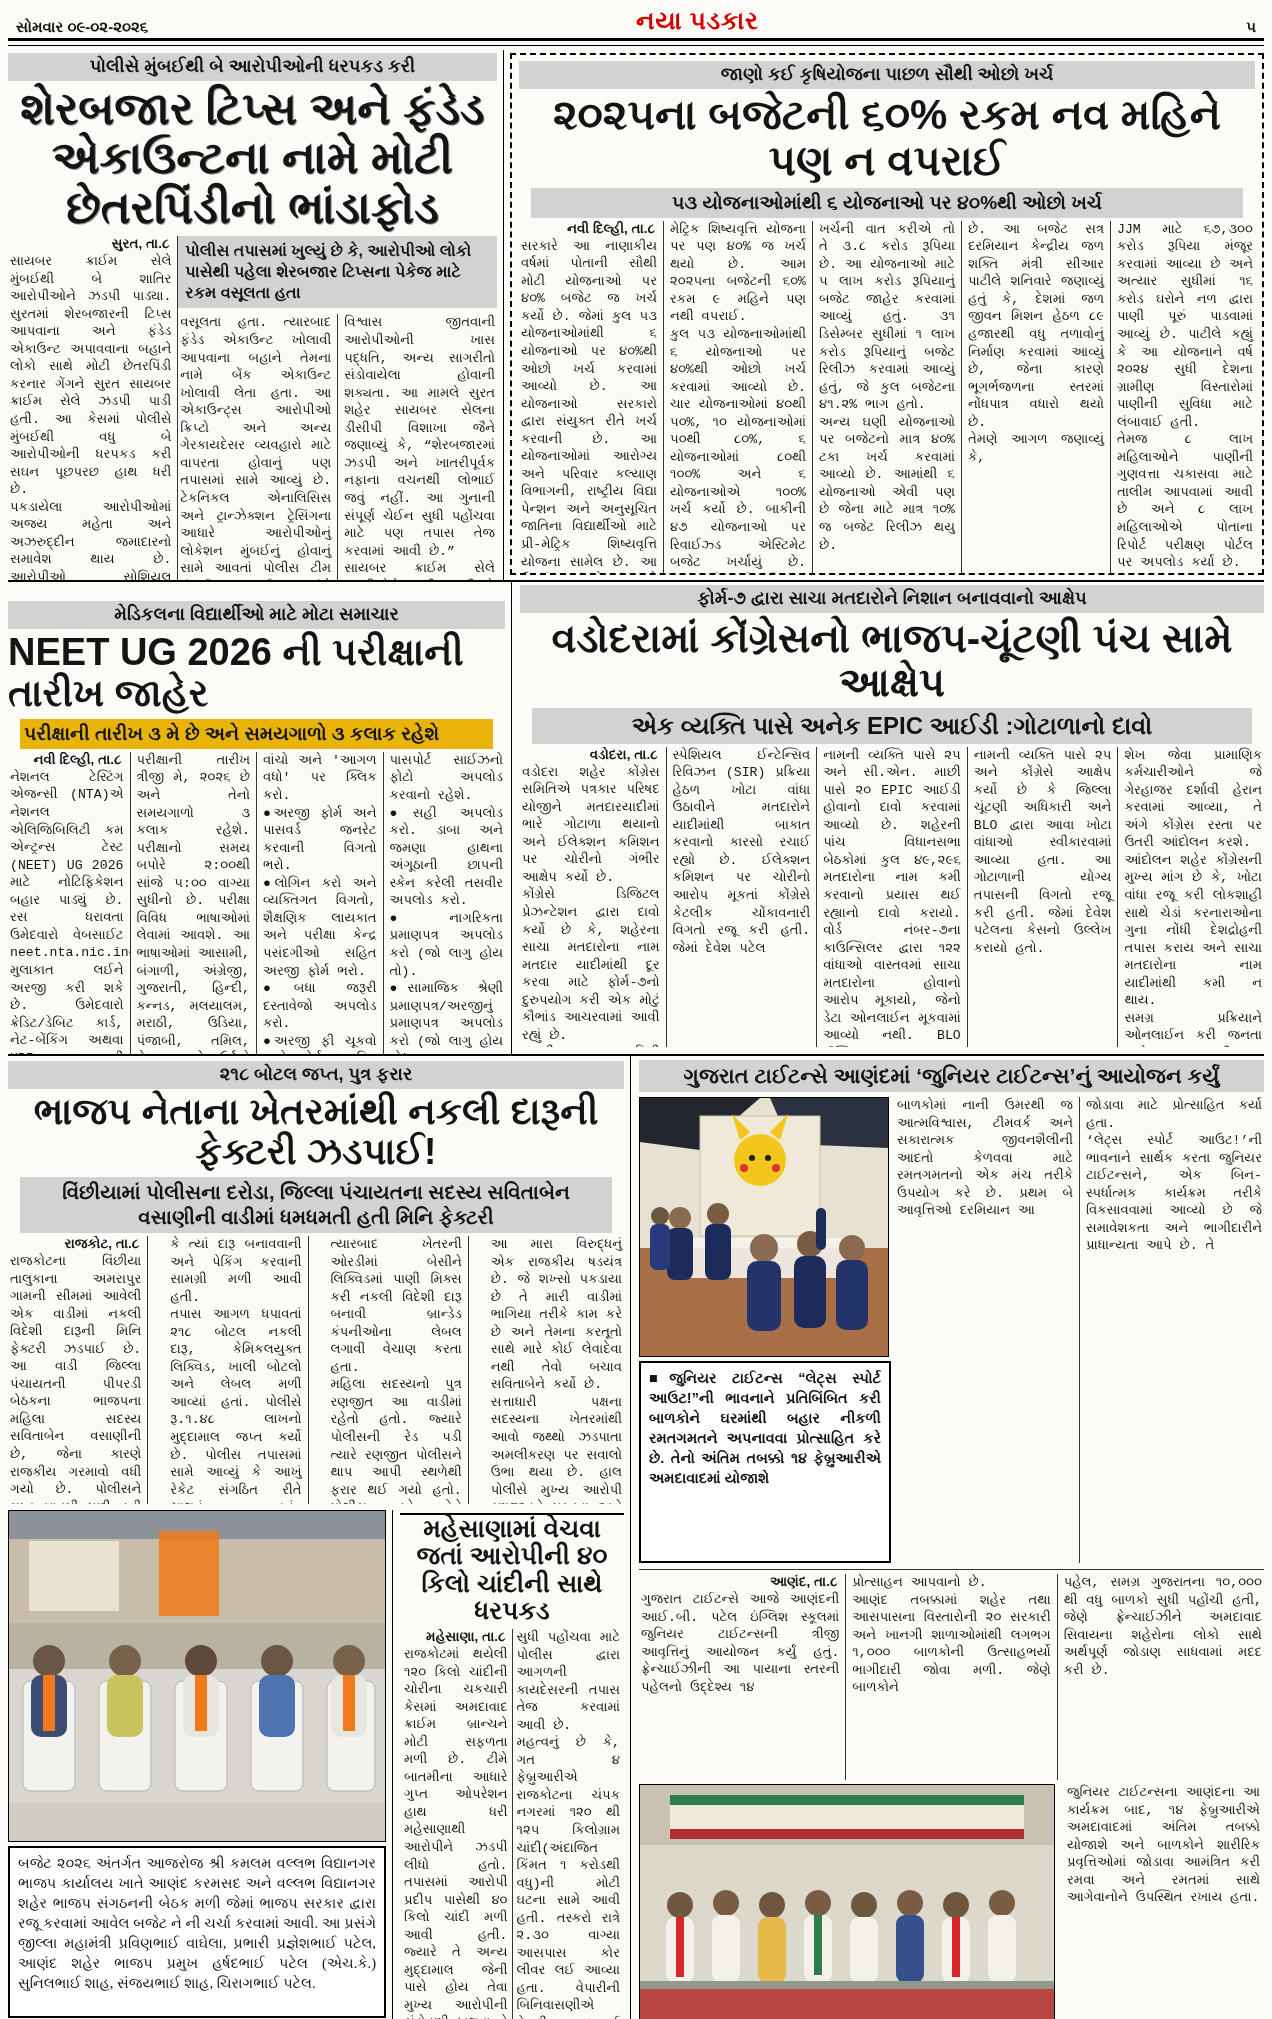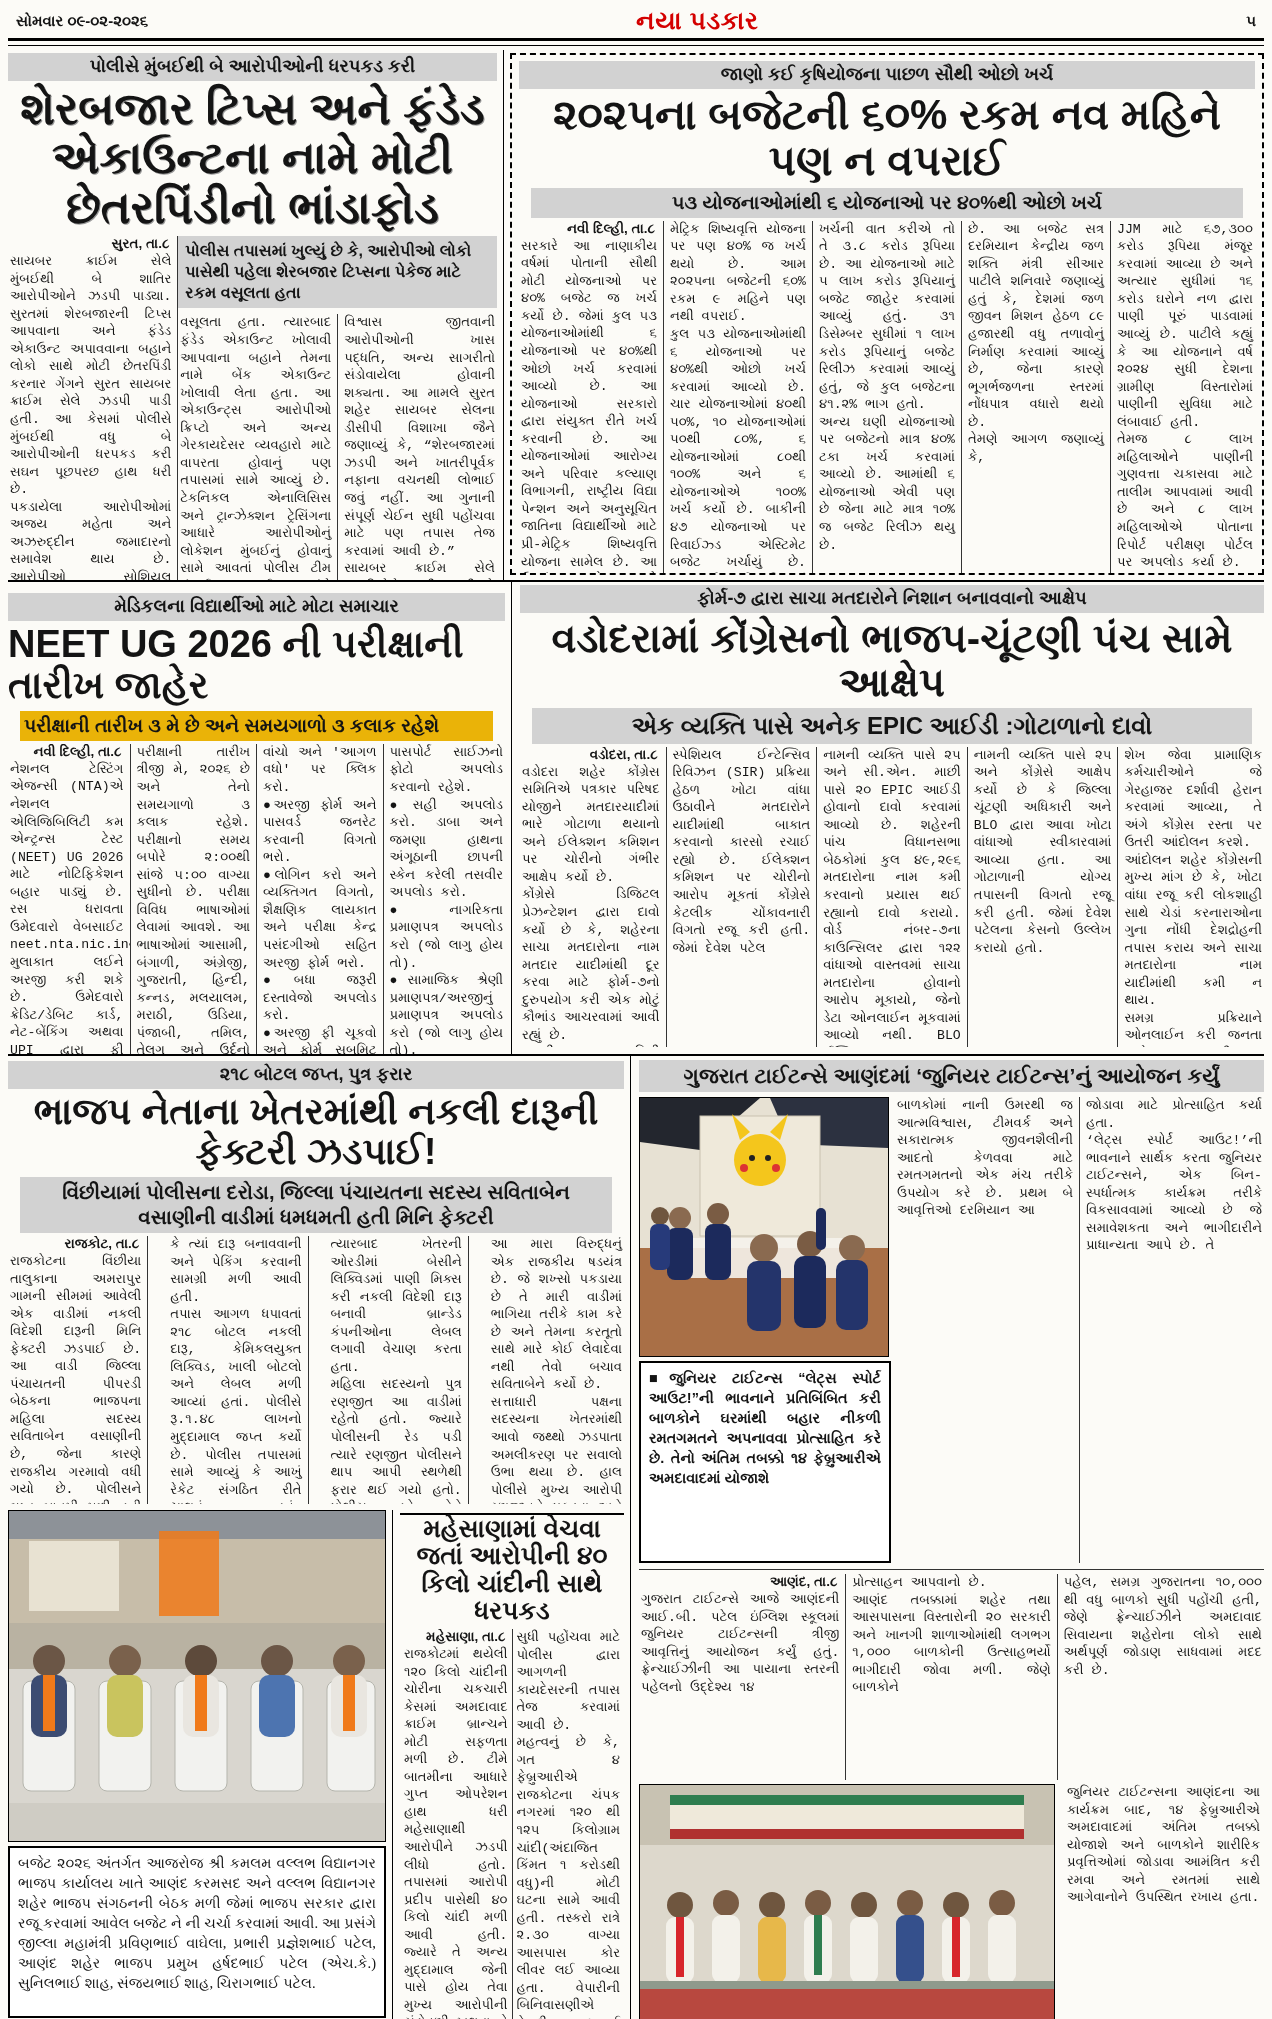--- a/index.html
+++ b/index.html
@@ -1,19 +1,19 @@
 <!DOCTYPE html>
 <html><head>
 <meta charset="utf-8">
 <style>
   html,body{margin:0;padding:0;background:#6e6e6e;}
   .page{position:relative;width:1272px;height:2019px;margin:0 auto;background:#fcfbf7;color:#141414;
         font-family:"Liberation Sans","DejaVu Sans",sans-serif;box-sizing:border-box;padding:4px 8px;overflow:hidden;}
   
-  .masthead{display:flex;justify-content:space-between;align-items:center;padding:2px 8px 1px;}
+  .masthead{display:flex;justify-content:space-between;align-items:flex-end;padding:2px 8px 1px;}
   .masthead .mdate,.masthead .pgno{font-size:15px;font-weight:bold;}
   .masthead .mtitle{color:#d40000;font-size:25px;font-weight:800;letter-spacing:.5px;}
   .head-rule{height:4px;border-top:3px solid #000;border-bottom:1px solid #000;margin:1px 0 4px;}
   
   .kicker{background:#d2d2d2;text-align:center;font-weight:bold;font-size:18px;padding:3px 4px;margin:3px 0;line-height:1.2;}
   .subhead{background:#d2d2d2;text-align:center;font-weight:bold;font-size:19px;padding:3px 4px;margin:3px 12px;line-height:1.25;}
   .headline{font-weight:800;line-height:1.1;margin:3px 0 4px;text-align:center;}
   .cols{display:flex;align-items:stretch;overflow:hidden;}
   .col{flex:1;padding:0 6px;border-right:1px solid #333;overflow:hidden;}
   .col:first-child{padding-left:2px;}
@@ -25,21 +25,21 @@
           font-family:"Liberation Serif","DejaVu Serif",serif;white-space:pre-line;background:#fff;}
   .photo{border:1px solid #000;display:block;background:#ddd;}
   
   .top-band{display:flex;border-bottom:2px solid #000;height:530px;overflow:hidden;}
   .share-art{width:489px;flex:none;padding:0 6px 4px 0;border-right:1px solid #000;overflow:hidden;}
   .share-art .headline{font-size:45px;text-shadow:1px 1px 0 #999;}
   .budget-art{flex:1;border:2px dashed #000;margin:3px 0 5px 6px;padding:3px 7px;overflow:hidden;}
   .budget-art .headline{font-size:42px;}
   
   .mid-band{display:flex;border-bottom:2px solid #000;height:472px;overflow:hidden;}
-  .neet-art{width:497px;flex:none;padding:8px 6px 4px 0;border-right:1px solid #000;overflow:hidden;}
+  .neet-art{width:497px;flex:none;padding:16px 6px 4px 0;border-right:1px solid #000;overflow:hidden;}
   .neet-art .headline{font-size:38px;text-align:left;}
   .neet-art .subhead{text-align:left;background:#eab308;}
   .vad-art{flex:1;padding:0 0 4px 8px;overflow:hidden;}
   .vad-art .headline{font-size:40px;}
   .vad-art .subhead{font-size:24px;}
   
   .bot-band{display:flex;height:1000px;overflow:hidden;}
   .bot-left{width:616px;flex:none;padding:2px 6px 4px 0;border-right:1px solid #000;overflow:hidden;}
   .liquor-headline{font-size:37px;}
   .liquor-sub{font-size:20px;}

